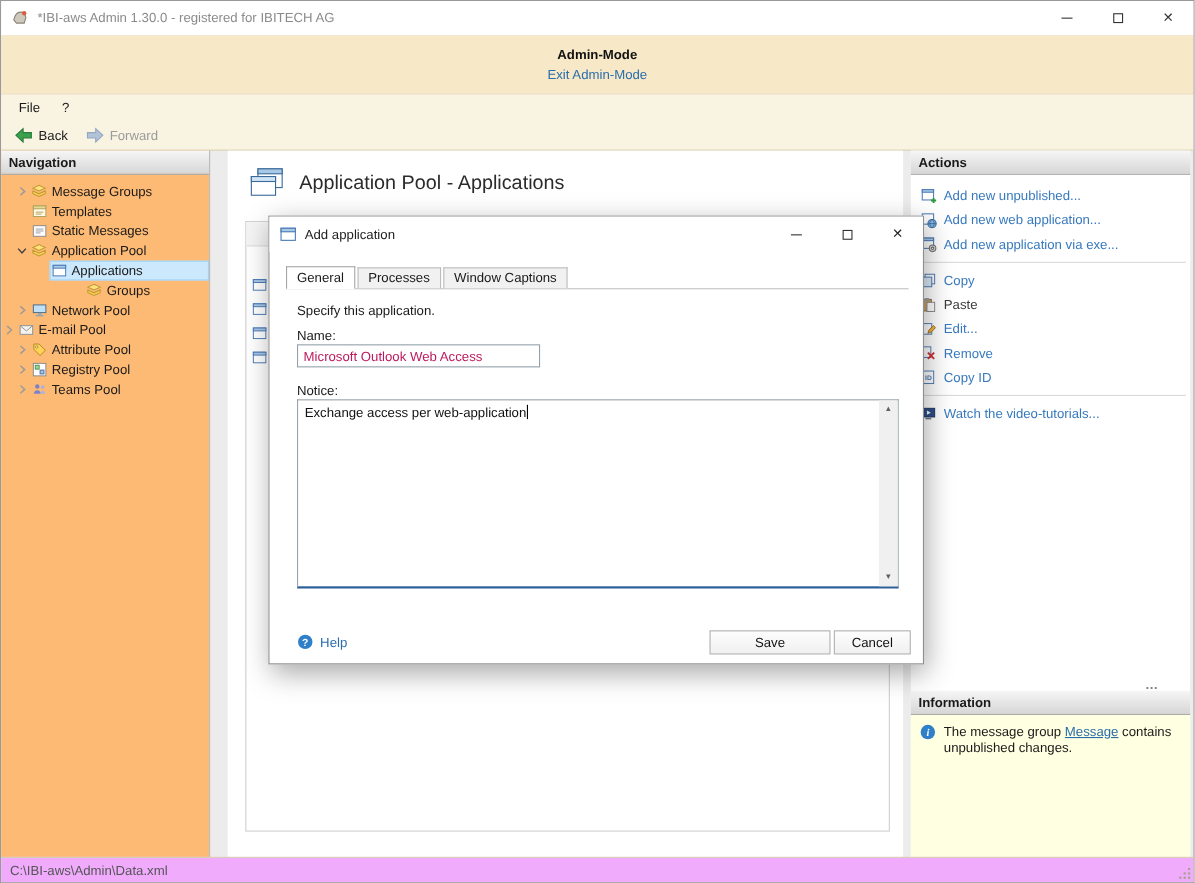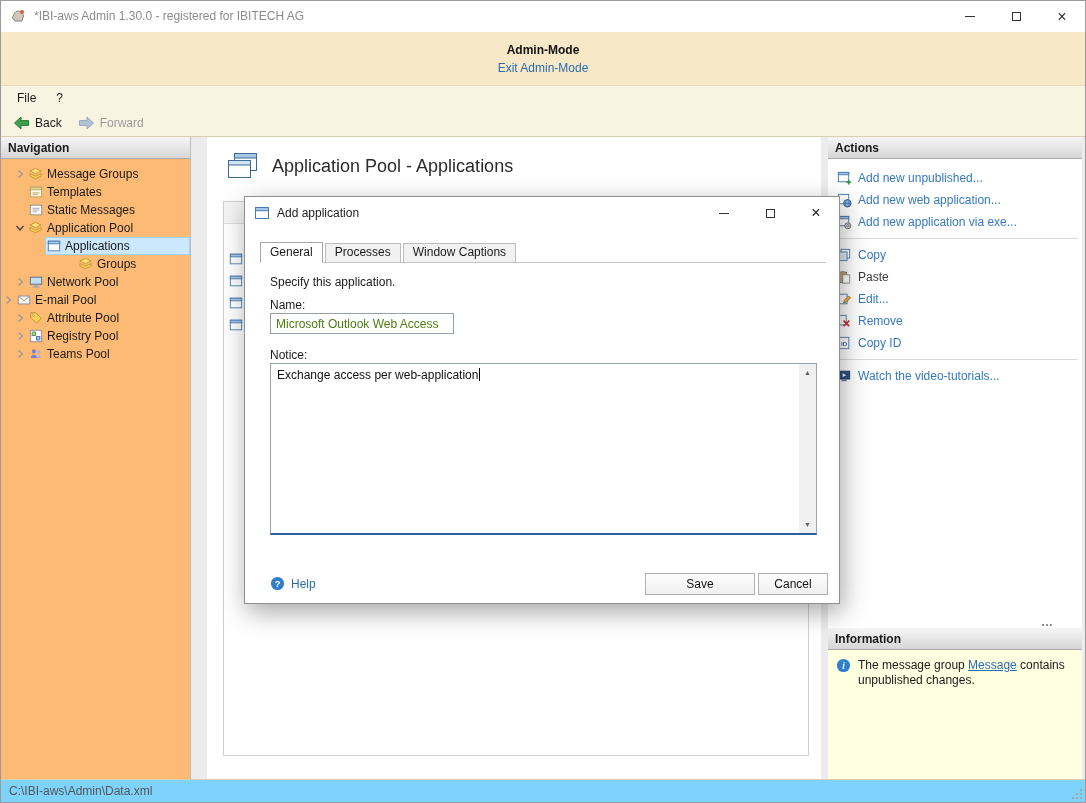--- a/index.html
+++ b/index.html
@@ -57,37 +57,37 @@
   .action-icon{width:16px;height:16px;display:flex;align-items:center;justify-content:center;}
   .action-sep{height:1px;background:#dadada;margin:5px 4px;}
   .grip{position:absolute;top:478px;right:28px;color:#808080;font-weight:bold;letter-spacing:1px;cursor:pointer;}
   .info-header{position:absolute;top:491px;left:0;right:0;}
   .info-box{position:absolute;top:513px;left:0;right:0;bottom:0;background:#ffffe1;}
   .info-icon{position:absolute;left:8px;top:8px;width:15px;height:15px;}
   .info-text{position:absolute;left:30px;top:8px;width:212px;line-height:15px;}
   .info-link{color:#2a6dad;text-decoration:underline;cursor:pointer;}
 
   
-  .statusbar{position:absolute;left:0;right:0;bottom:0;height:23px;background:#7dd3fc;border-top:1px solid #d9d0b4;display:flex;align-items:center;padding-left:8px;color:#555;}
+  .statusbar{position:absolute;left:0;right:0;bottom:0;height:23px;background:#f0abfc;border-top:1px solid #d9d0b4;display:flex;align-items:center;padding-left:8px;color:#555;}
   .resize-grip{position:absolute;right:2px;bottom:2px;cursor:nwse-resize;}
 
   
   .dialog{position:absolute;left:243px;top:195px;width:596px;height:408px;background:#fff;border:1px solid #8f8f8f;box-shadow:3px 8px 24px rgba(0,0,0,.35);z-index:10;}
   .dialog-titlebar{position:absolute;top:0;left:0;right:0;height:32px;background:#fff;}
   .dialog-icon{position:absolute;left:9px;top:8px;}
   .dialog-title{position:absolute;left:32px;top:0;line-height:32px;color:#222;}
   .dialog-controls{position:absolute;top:0;right:0;display:flex;height:32px;}
   .dbtn{width:46px;height:32px;display:flex;align-items:center;justify-content:center;cursor:pointer;color:#222;font-size:16px;line-height:1;}
   .dialog-tabs{position:absolute;left:15px;top:45px;width:566px;height:21px;display:flex;align-items:flex-end;border-bottom:1px solid #c3c3c3;}
   .tab{height:19px;line-height:17px;padding:0 9px;background:#f1f1f1;border:1px solid #bdbdbd;border-bottom:none;margin-right:2px;cursor:pointer;white-space:nowrap;}
   .tab.active{height:21px;line-height:19px;background:#fff;border-color:#a6a6a6;margin-bottom:-1px;border-bottom:1px solid #fff;}
   .dialog-instruction{position:absolute;left:25px;top:78px;}
   .field-label{position:absolute;left:25px;}
   .name-label{top:101px;}
-  .name-input{position:absolute;left:25px;top:116px;width:184px;height:21px;border:1px solid #94a0ab;padding:0 5px;font:inherit;color:#4d7c0f;background:#fff;outline:none;}
+  .name-input{position:absolute;left:25px;top:116px;width:221px;height:21px;border:1px solid #94a0ab;padding:0 5px;font:inherit;color:#be185d;background:#fff;outline:none;}
   .notice-label{top:151px;}
   .notice-box{position:absolute;left:25px;top:166px;width:547px;height:172px;border:1px solid #98a3ab;border-bottom:2px solid #2c5f98;background:#fff;cursor:text;}
   .notice-text{position:absolute;left:6px;top:4px;right:22px;line-height:15px;color:#111;}
   .caret{display:inline-block;width:1px;height:13px;background:#000;vertical-align:-2px;margin-left:1px;}
   .notice-scrollbar{position:absolute;top:0;right:0;bottom:0;width:17px;background:#f0f0f0;}
   .sb-btn{position:absolute;left:0;width:17px;height:17px;display:flex;align-items:center;justify-content:center;font-size:7px;color:#606060;cursor:pointer;}
   .sb-up{top:0;}
   .sb-down{bottom:0;}
   .help-row{position:absolute;left:25px;top:379px;display:flex;align-items:center;gap:6px;color:#2a6dad;cursor:pointer;}
   .btn{position:absolute;height:22px;background:linear-gradient(#fdfdfd,#f0f0f0);border:1px solid #b0b0b0;display:flex;align-items:center;justify-content:center;cursor:pointer;color:#111;}

